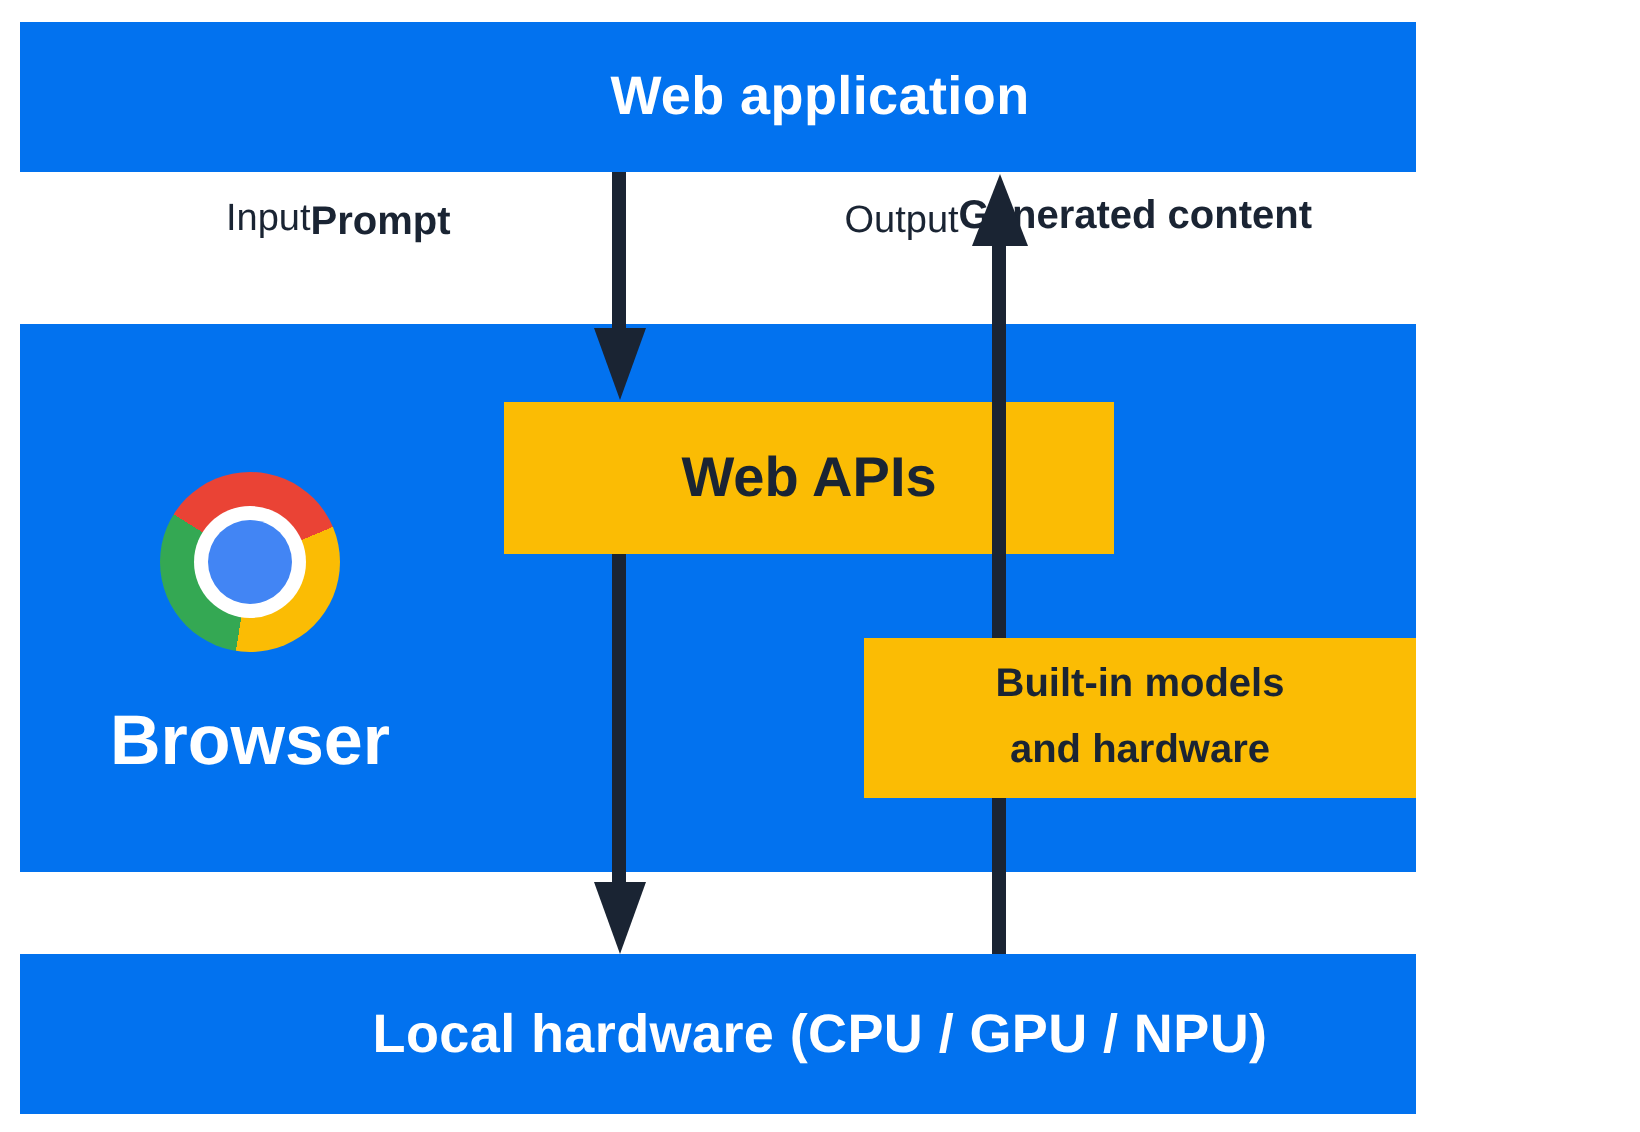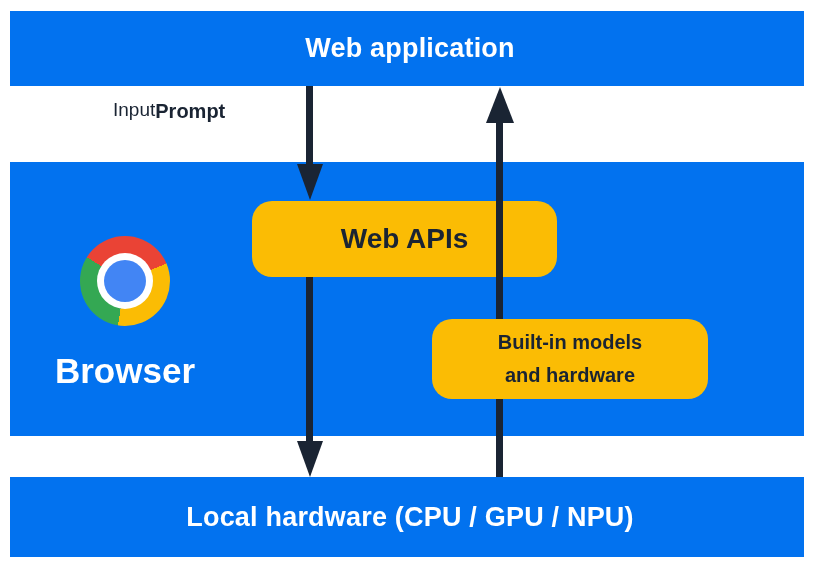--- a/index.html
+++ b/index.html
@@ -10,21 +10,21 @@
     --chrome-red: #EA4335;
     --chrome-green: #34A853;
     --chrome-blue: #4285F4;
   }
   * { margin: 0; padding: 0; box-sizing: border-box; }
   html, body { background: #fff; }
   body { font-family: "Liberation Sans", sans-serif; }
 
   .canvas {
     position: relative;
-    width: 804px;
+    width: 708px;
     height: 566px;
     background: #fff;
     overflow: hidden;
   }
 
   .bar {
     position: absolute;
     left: 10px;
     width: 800px;
     background: var(--blue);
@@ -104,21 +104,20 @@
   .ybox {
     position: absolute;
     background: var(--yellow);
     color: var(--navy);
     font-weight: bold;
     display: flex;
     flex-direction: column;
     align-items: center;
     justify-content: center;
     text-align: center;
-    border-radius: 20px;
   }
   .ybox-webapis {
     left: 252px; top: 201px; width: 305px; height: 76px;
     font-size: 28px;
     z-index: 2;
   }
   .ybox-builtin {
     left: 432px; top: 319px; width: 276px; height: 80px;
     font-size: 20px;
     line-height: 33px;
@@ -161,20 +160,24 @@
 <div class="canvas">
 
   <div class="bar bar-top">
     <span class="bar-label">Web application</span>
   </div>
 
   <div class="io-group io-left">
     <span class="io-title">Input</span>
     <span class="io-value">Prompt</span>
   </div>
+  <div class="io-group io-right">
+    <span class="io-title">Output</span>
+    <span class="io-value">Generated content</span>
+  </div>
 
   <div class="band"></div>
 
   <div class="chrome-icon">
     <div class="chrome-ring"></div>
     <div class="chrome-pupil"></div>
   </div>
   <div class="browser-label">Browser</div>
 
   <div class="ybox ybox-webapis">

